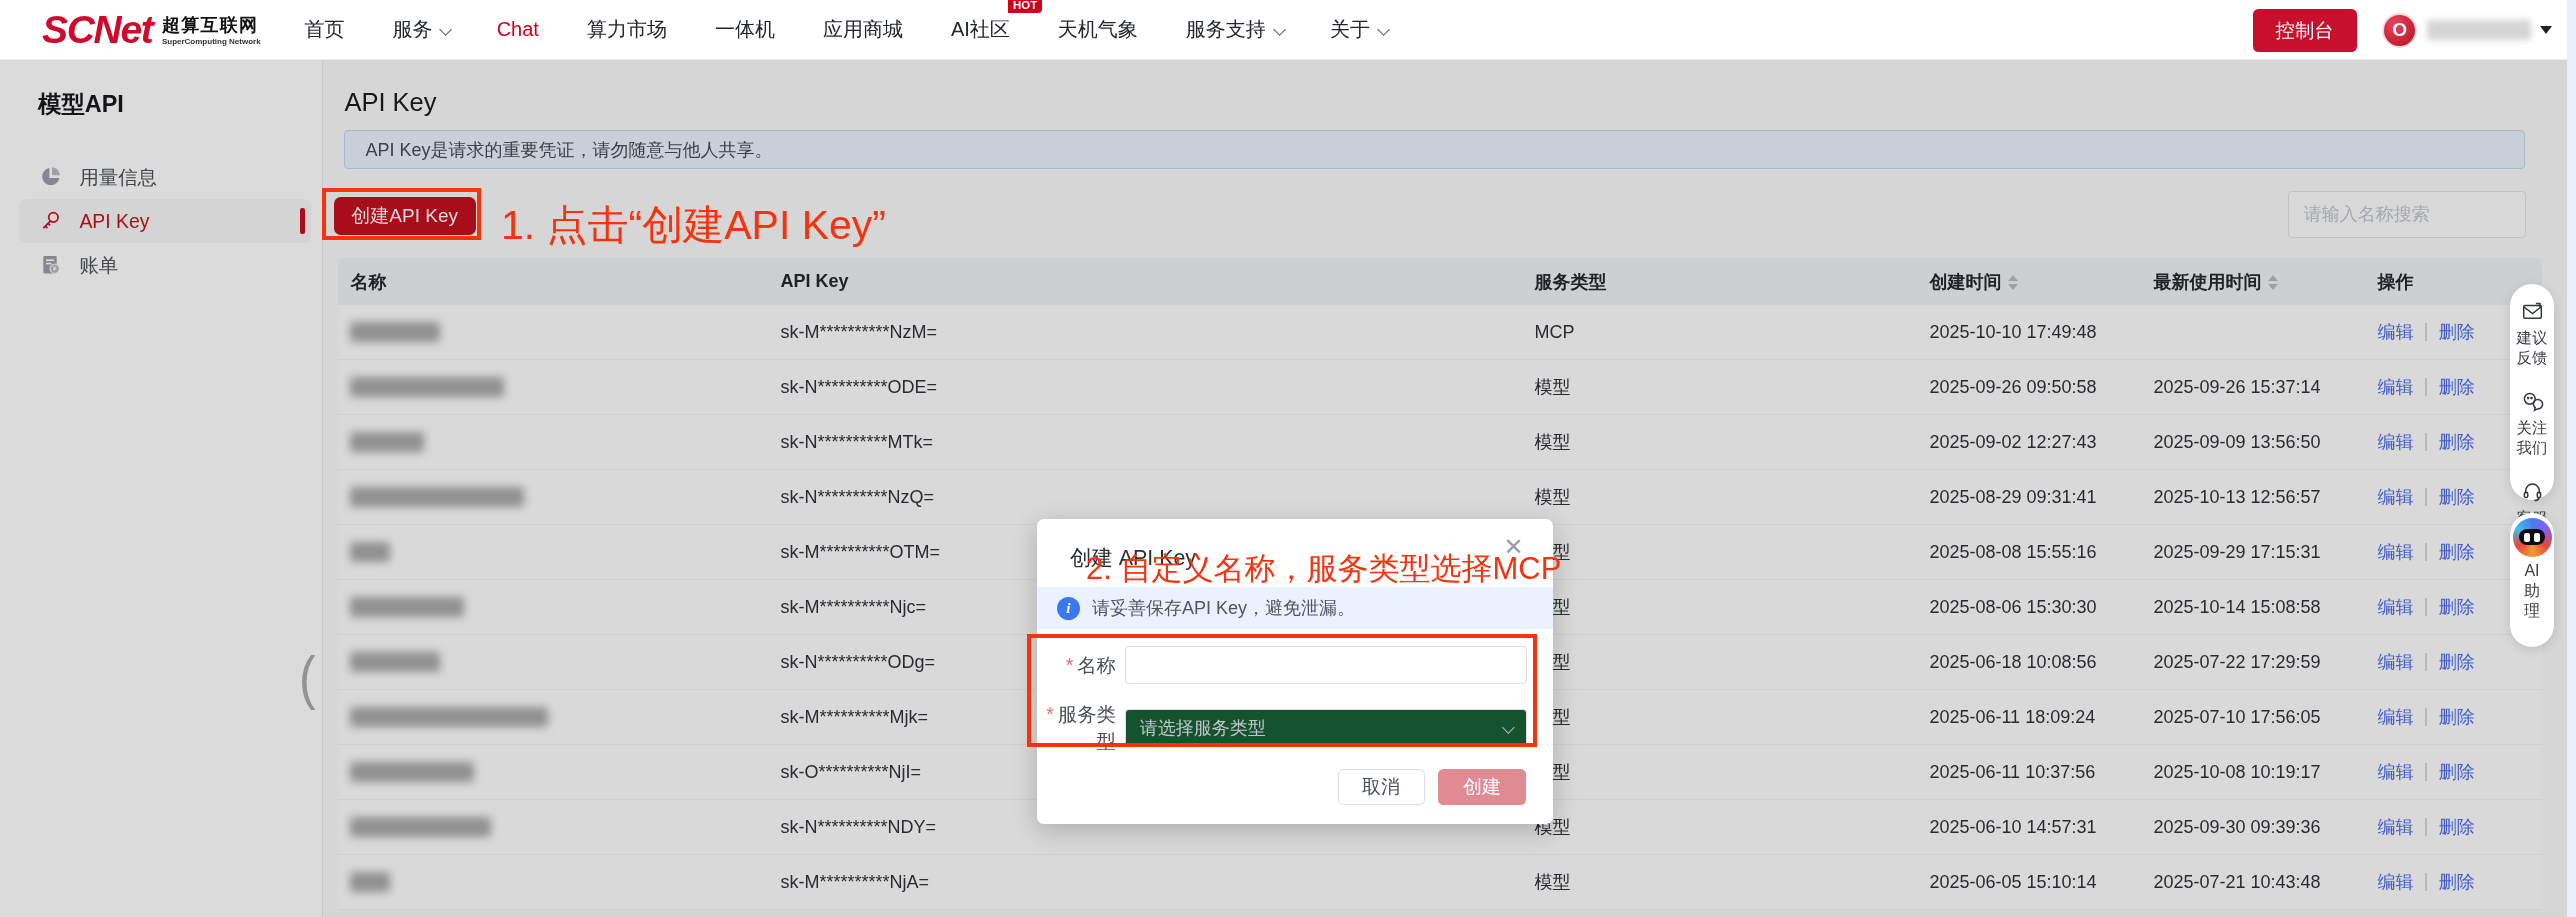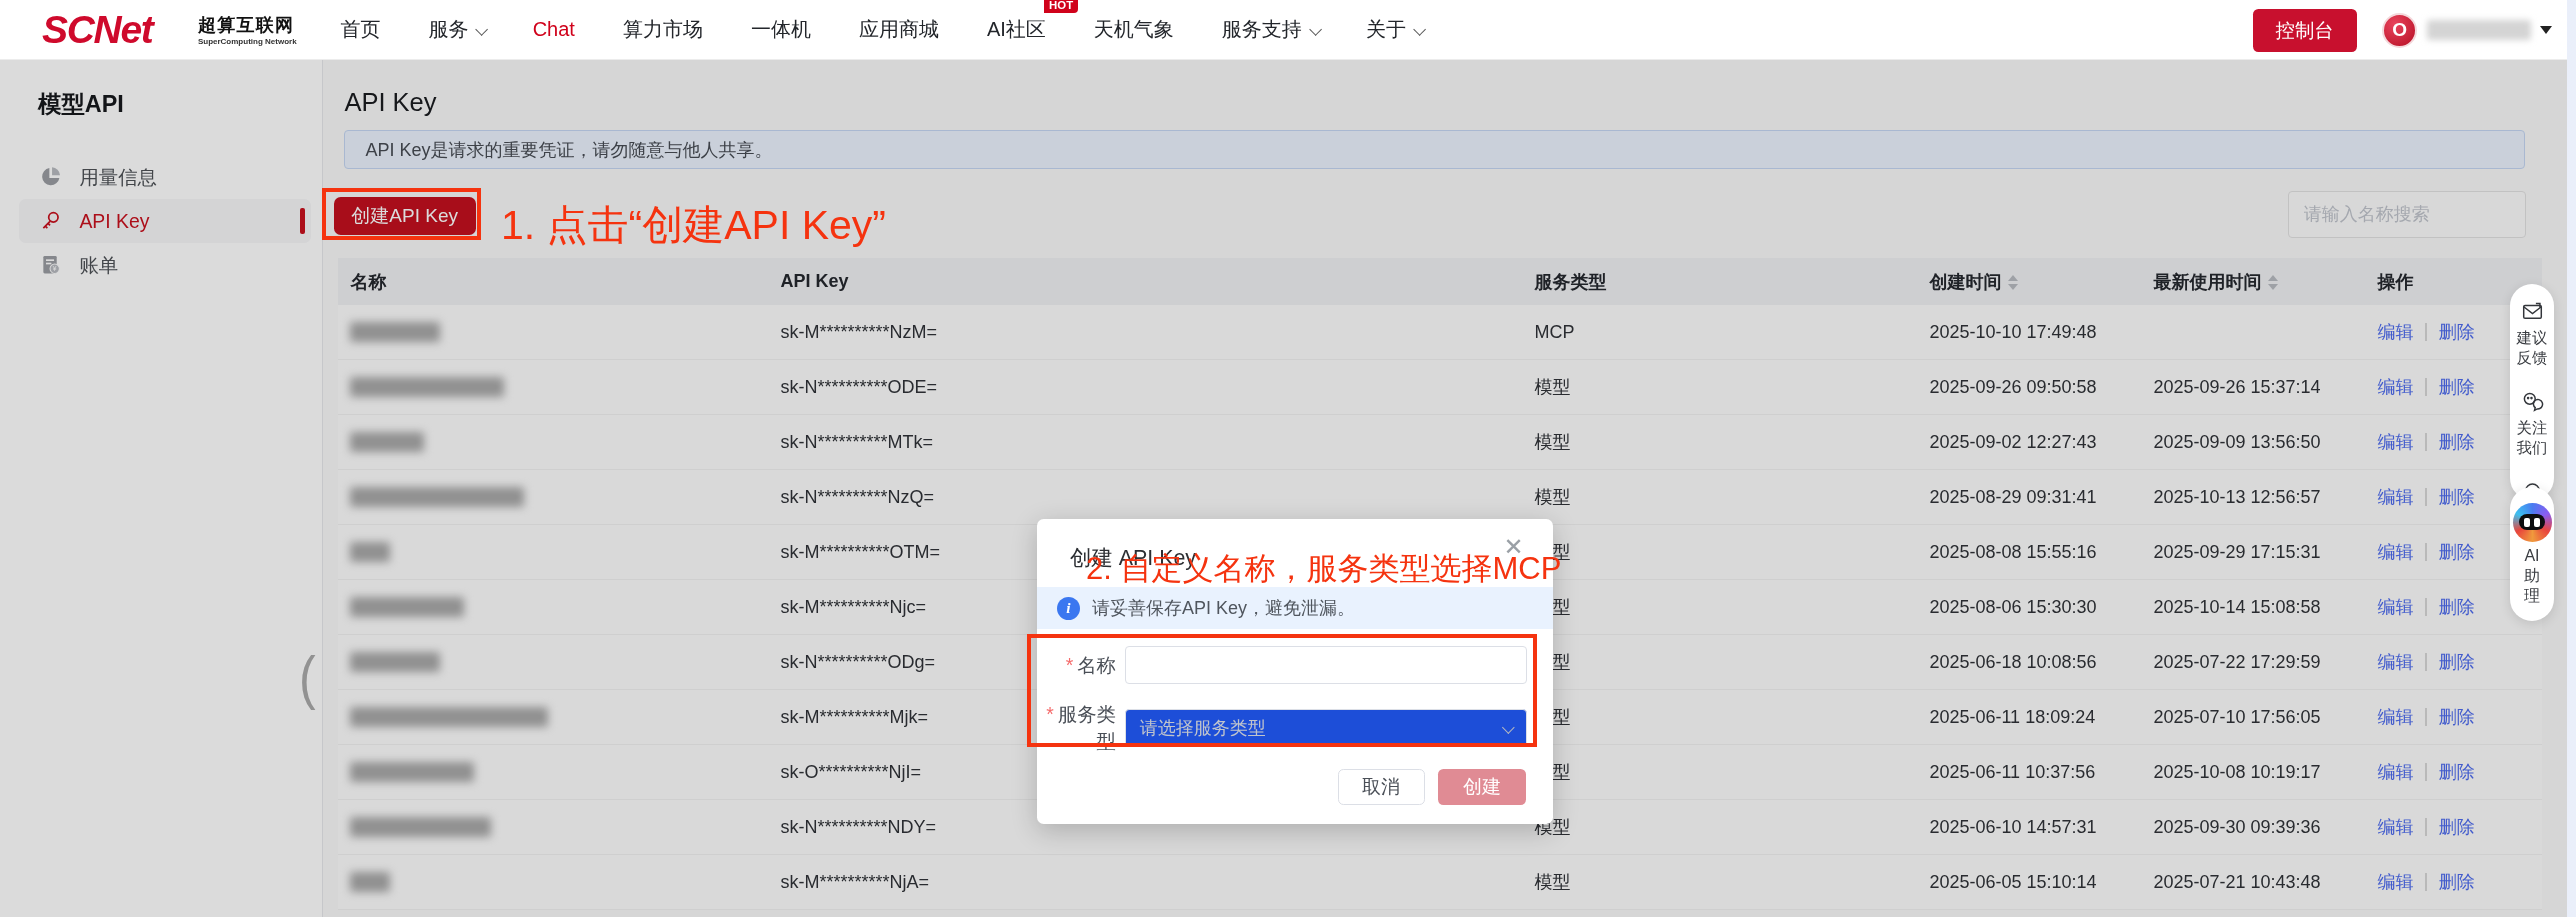--- a/index.html
+++ b/index.html
@@ -2,21 +2,21 @@
 <html style="font-size:10.7px"><head>
 <meta charset="utf-8">
 <style>
   * { margin:0; padding:0; box-sizing:border-box; }
   html,body { width:2576px; height:918px; }
   body { font-family:"Liberation Sans","DejaVu Sans",sans-serif; }
   #screen { position:relative; width:2576px; height:918px; overflow:hidden; background:#fafbfc; }
 
   
   .topnav { position:absolute; left:0; top:0; width:2576px; height:60px; background:#ffffff; border-bottom:1.3px solid #ececec; z-index:40; display:flex; align-items:center; }
-  .logo-wrap { display:flex; align-items:center; margin-left:42px;gap:36px; }
+  .logo-wrap { display:flex; align-items:center; margin-left:42px; }
   .logo-scnet { font-size:39px; font-weight:bold; font-style:italic; letter-spacing:-1.3px; color:#cf0a2c; }
   .logo-cols { margin-left:9.4px; display:flex; flex-direction:column; justify-content:center; }
   .logo-cn { font-size:18px; font-weight:bold; color:#111; letter-spacing:1.3px; }
   .logo-en { font-size:8px; color:#333; font-weight:bold; letter-spacing:0; }
   .nav-items { display:flex; align-items:center; margin-left:44px; gap:48px; }
   .nav-item { font-size:20px; color:#23262b; cursor:pointer; position:relative; white-space:nowrap; }
   .nav-item.active { color:#d0021b; }
   .nav-caret { display:inline-block; margin-left:6.7px; width:9.4px; height:9.4px; border-right:1.3px solid #555; border-bottom:1.3px solid #555; transform:rotate(45deg) translateY(-2.7px); }
   .hot-badge { position:absolute; top:-19px; right:-32px; background:#d0021b; color:#fff; font-size:11.4px; font-weight:bold; padding:2px 4.7px; border-radius:4px 4px 4px 0; }
   .nav-right { position:absolute; right:24px; top:0; height:60px; display:flex; align-items:center; gap:25.5px; }
@@ -72,40 +72,40 @@
   .modal-close { position:absolute; right:29.5px; top:16px; font-size:24px; color:#9aa0a6; cursor:pointer; line-height:1; }
   .modal-info { position:absolute; left:0; top:68px; width:516px; height:42px; background:#e9f2fe; display:flex; align-items:center; padding-left:20px; font-size:18px; color:#50565e; }
   .info-icon { width:23px; height:23px; border-radius:50%; background:#3a77f0; color:#fff; font-size:15.4px; font-weight:bold; font-style:italic; display:flex; align-items:center; justify-content:center; margin-right:12px; font-family:"Liberation Serif","DejaVu Serif",serif; }
   .form-row { position:absolute; left:0; width:516px; display:flex; align-items:center; }
   .form-row.r1 { top:127px; }
   .form-row.r2 { top:182px; }
   .f-label { width:79px; text-align:right; font-size:19.4px; color:#4a4f57; flex:none; }
   .f-label .req { color:#f56c6c; margin-right:4px; }
   .f-input { margin-left:9.4px; width:402px; height:38px; border:1.3px solid #dcdfe6; border-radius:4px; font-size:18px; color:#333; padding:0 13.4px; background:#fff; }
   .f-input::placeholder { color:#c0c4cc; }
-  .f-select { position:relative; margin-left:9.4px; width:402px; height:38px; border:1.3px solid #dcdfe6; border-radius:4px; display:flex; align-items:center; padding:0 13.4px; cursor:pointer; background:#1d4ed8; }
+  .f-select { position:relative; margin-left:9.4px; width:402px; height:38px; border:1.3px solid #dcdfe6; border-radius:4px; display:flex; align-items:center; padding:0 13.4px; cursor:pointer; background:#14532d; }
   .f-select .ph { font-size:18px; color:#c0c4cc; }
   .sel-caret { position:absolute; right:13.4px; top:13.4px; width:8.7px; height:8.7px; border-right:1.3px solid #b3b7bf; border-bottom:1.3px solid #b3b7bf; transform:rotate(45deg); }
   .modal-footer { position:absolute; right:27px; bottom:19px; display:flex; gap:13.4px; }
   .btn-cancel { width:87px; height:36px; background:#fff; border:1.3px solid #dcdfe6; border-radius:5.4px; font-size:19px; color:#4a4f57; cursor:pointer; }
   .btn-create { width:88px; height:36px; background:#e08b94; border:none; border-radius:5.4px; font-size:19px; color:#fff; cursor:not-allowed; }
 
   
   .ann { z-index:30; position:absolute; }
   .ann-rect1 { left:322px; top:188px; width:159px; height:52px; border:4px solid #f5330f; }
   .ann-text1 { left:501px; top:198px; font-size:41px; color:#f5330f; white-space:nowrap; }
   .ann-text2 { left:1086px; top:548px; font-size:31px; color:#f5330f; white-space:nowrap; }
   .ann-rect2 { left:1027px; top:634px; width:510px; height:113px; border:4px solid #f5330f; }
 
   
   .float-pill { position:absolute; left:2510px; top:284px; width:44px; height:216px; background:#fff; border-radius:23px; box-shadow:0 2.7px 12px rgba(0,0,0,0.12); z-index:25; display:flex; flex-direction:column; align-items:center; padding-top:16px; }
   .fp-item { display:flex; flex-direction:column; align-items:center; cursor:pointer; }
   .fp-label { font-size:15.4px; color:#3a3d42; text-align:center; line-height:20px; margin-top:5.4px; width:32px; }
   .fp-div { width:27px; height:1.3px; background:#ececec; margin:10.7px 0; }
-  .float-ai { position:absolute; left:2510px; top:487px; width:44px; height:134px; background:#fff; border-radius:23px; box-shadow:0 2.7px 12px rgba(0,0,0,0.12); z-index:25; display:flex; flex-direction:column; align-items:center; padding-top:16px; cursor:pointer; }
+  .float-ai { position:absolute; left:2510px; top:513px; width:44px; height:134px; background:#fff; border-radius:23px; box-shadow:0 2.7px 12px rgba(0,0,0,0.12); z-index:25; display:flex; flex-direction:column; align-items:center; padding-top:5px; cursor:pointer; }
   .ai-circle { width:39px; height:39px; border-radius:50%; background:conic-gradient(#4a7bf0,#8a5cf0,#e8453c,#f09a3c,#e8453c,#3cc0f0,#4a7bf0); position:relative; }
   .ai-face { position:absolute; left:6.7px; top:11.4px; width:25.5px; height:16px; background:#0d0d0f; border-radius:8px; display:flex; align-items:center; justify-content:center; gap:3.3px; }
   .ai-eye { width:6px; height:8.7px; background:#fff; border-radius:2px; }
   .ai-label { margin-top:4px; font-size:16px; color:#3a3d42; text-align:center; line-height:20px; width:20px; }
 
   .scrollbar { position:absolute; right:0; top:0; width:9.4px; height:918px; background:#eaeffa; z-index:45; }
   svg.lineicon { stroke:#33363b; fill:none; stroke-width:2.2; }
 </style>
 </head>
 <body>

